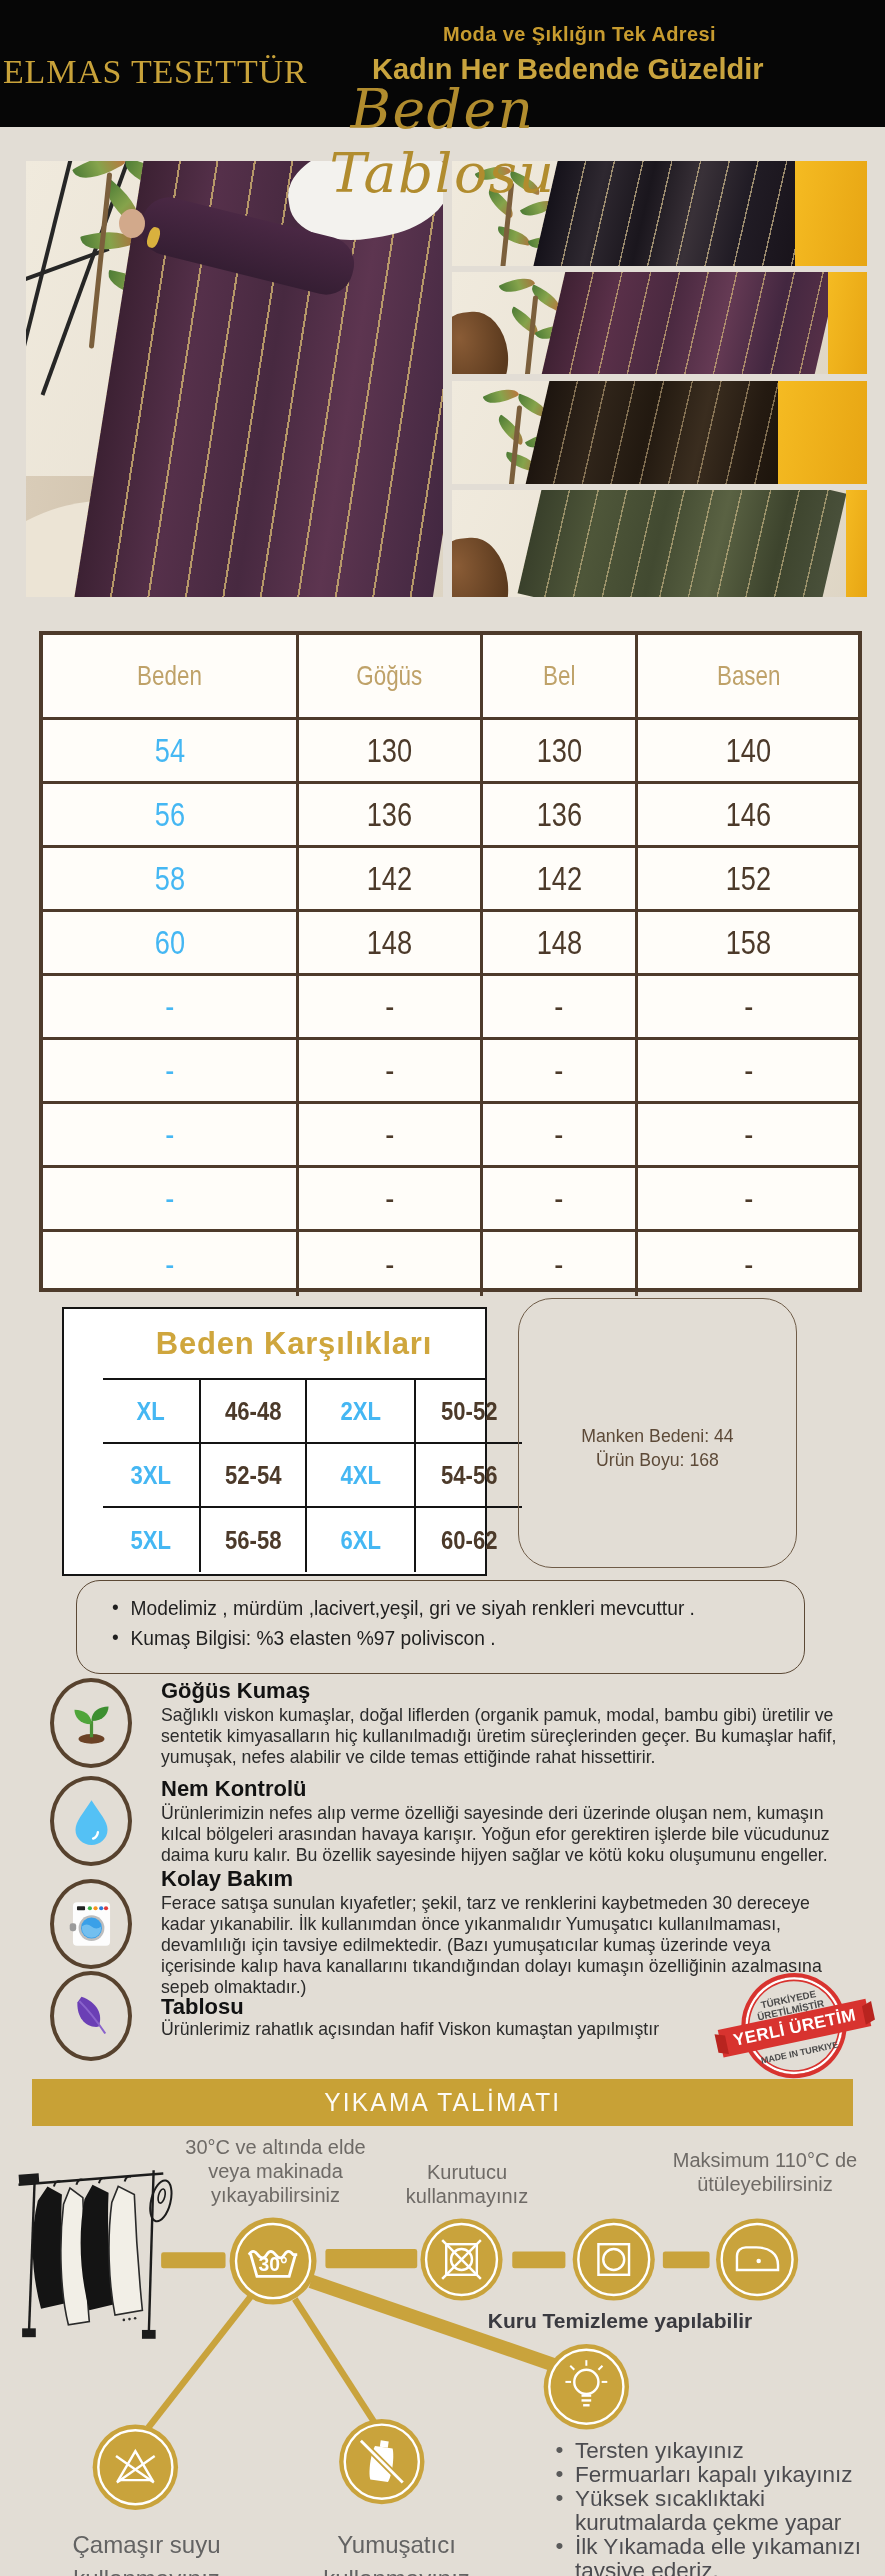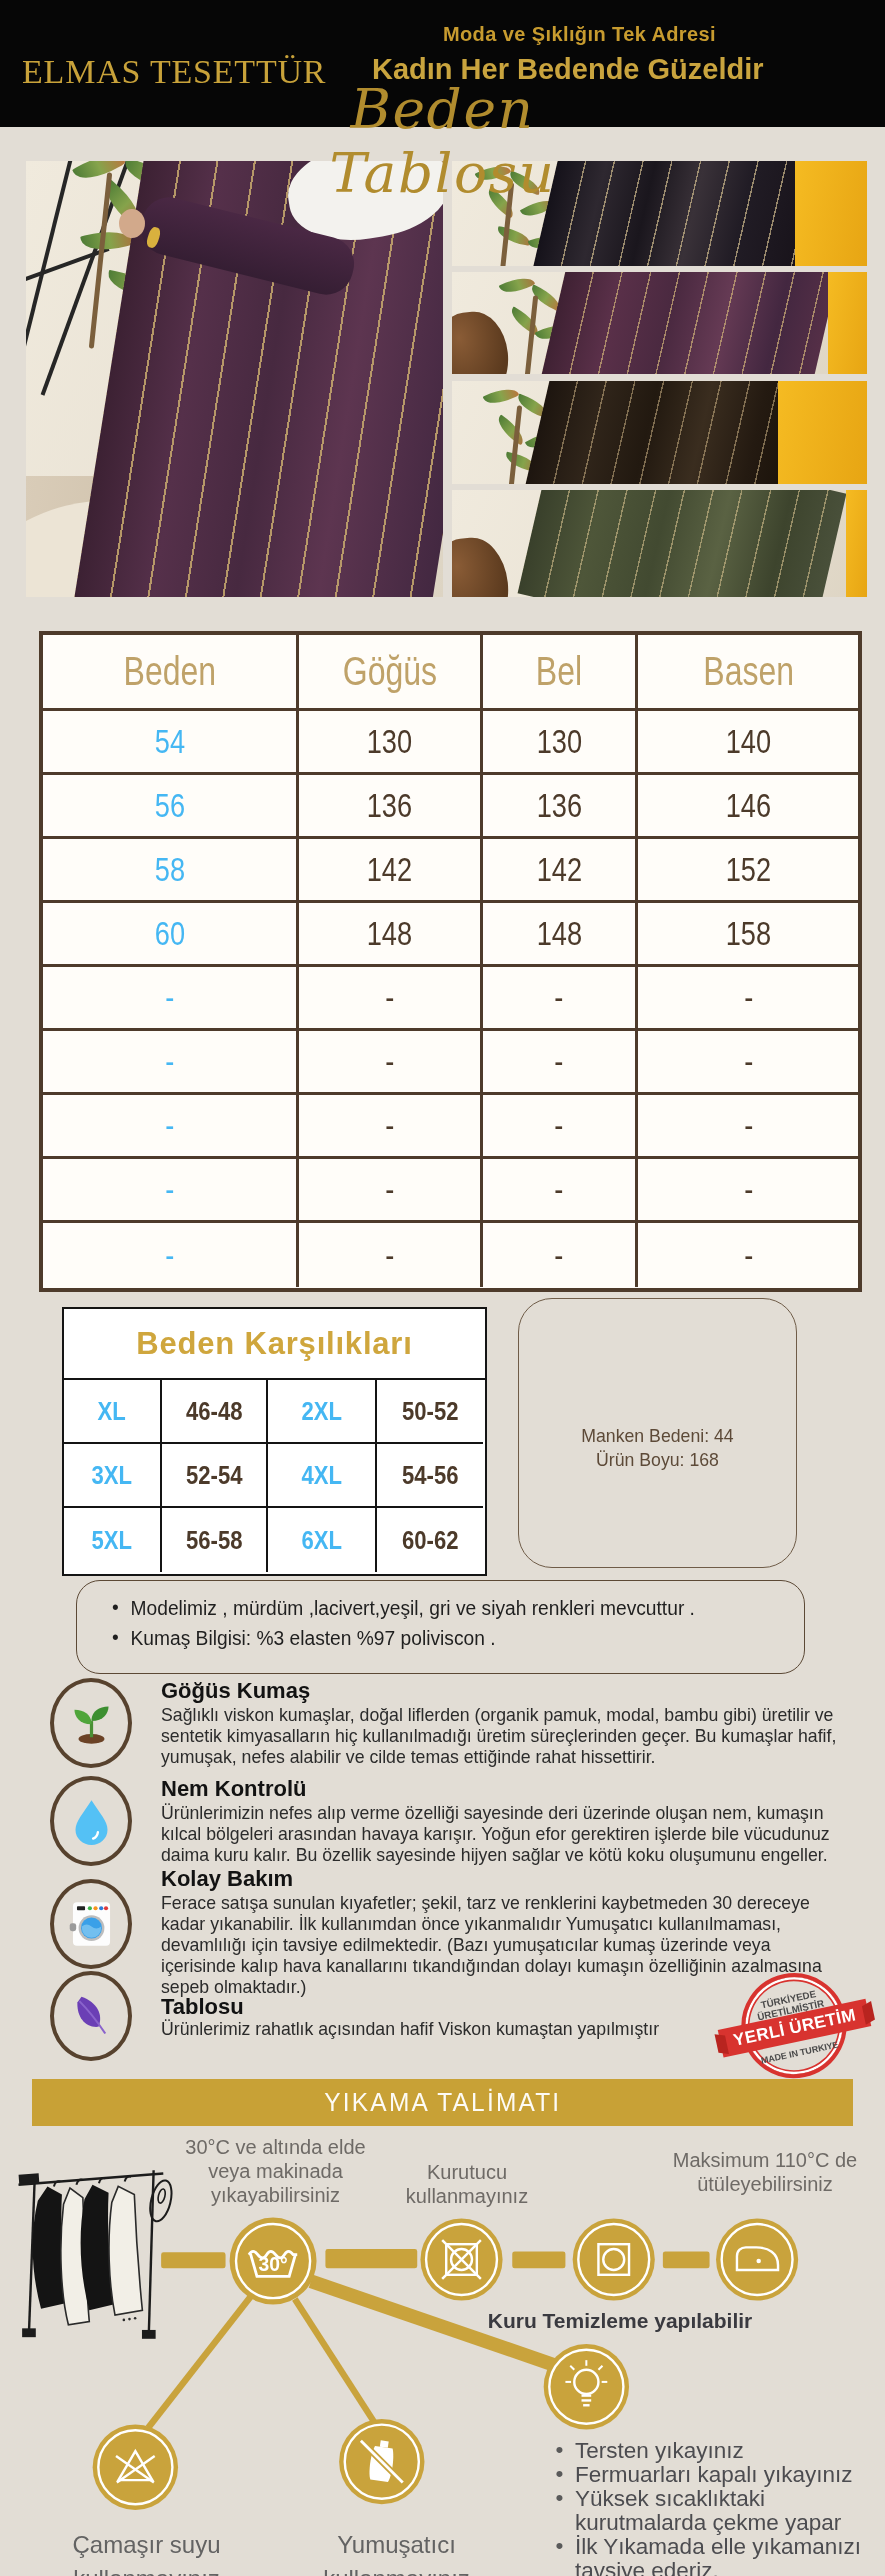--- a/index.html
+++ b/index.html
@@ -9,21 +9,21 @@
     --stamp-red:#d8332f; --fabric-plum:#4e2a3c; --fabric-black:#201c22;
     --fabric-dark-brown:#241b13; --fabric-green:#49503a; --frame-yellow:#f2b222;
   }
   *{margin:0;padding:0;box-sizing:border-box;}
   body{font-family:"Liberation Sans",sans-serif;background:#888;}
   .page{position:relative;width:886px;height:2576px;background:var(--background);overflow:hidden;margin:0 auto;}
 
   
   .hdr{position:absolute;left:0;top:0;width:886px;height:127px;background:var(--header-black);}
   .tagline{position:absolute;left:378px;top:22.5px;width:403px;text-align:center;color:var(--header-gold);font-size:20px;font-weight:600;letter-spacing:0.4px;}
-  .brand{position:absolute;left:22px;top:53px;width:299px;text-align:center;color:#c8a23a;font-family:"Liberation Serif",serif;font-size:34px;font-weight:500;letter-spacing:0.8px;white-space:nowrap;}
+  .brand{position:absolute;left:3px;top:53px;width:299px;text-align:center;color:#c8a23a;font-family:"Liberation Serif",serif;font-size:34px;font-weight:500;letter-spacing:0.8px;white-space:nowrap;}
   .slogan{position:absolute;left:372px;top:53px;width:419px;text-align:left;color:#c9a43e;font-size:29px;font-weight:700;}
   .script-title{position:absolute;left:225px;top:77px;width:435px;text-align:center;z-index:6;color:#b18c2e;font-family:"DejaVu Serif",serif;font-style:italic;font-size:55px;word-spacing:21px;letter-spacing:1.6px;}
 
   
   .photo{position:absolute;overflow:hidden;background:#ece6da;}
   .wall{position:absolute;inset:0;background:linear-gradient(115deg,#f0eadd 0%,#e9e2d4 55%,#ddd4c3 100%);}
   .ph-main{left:26px;top:161px;width:417px;height:436px;}
   .ph-1{left:452px;top:161px;width:415px;height:105px;}
   .ph-2{left:452px;top:272px;width:415px;height:102px;}
   .ph-3{left:452px;top:381px;width:415px;height:103px;}
@@ -57,27 +57,27 @@
     linear-gradient(90deg,#1d150f 0%,#30251a 20%,#221910 40%,#3a2d1f 60%,#241a11 80%,#181008 100%);}
   .fab-green{background:repeating-linear-gradient(90deg,rgba(210,190,140,0) 0 26.6px,rgba(210,190,140,.6) 26.6px 28px),
     linear-gradient(90deg,#39402b 0%,#4e5639 20%,#424a31 42%,#5a6243 62%,#3d442d 82%,#49503a 100%);}
 
   
   .size-table{position:absolute;left:39px;top:631px;width:823px;height:661px;background:#fffdf9;border:4px solid var(--border-brown);}
   .size-grid{display:grid;grid-template-columns:256px 184px 155px 221px;}
   .sc{border-right:3.2px solid var(--border-brown);border-bottom:3.2px solid var(--border-brown);display:flex;align-items:center;justify-content:center;height:64px;}
   .size-grid .sc:nth-child(4n){border-right:none;}
   .size-grid .sc:nth-last-child(-n+4){border-bottom:none;}
-  .sc-h{height:76px;color:var(--table-header-tan);font-size:40px;font-weight:500;}
+  .sc-h{height:85px;color:var(--table-header-tan);font-size:28px;font-weight:500;}
   .sc span{display:inline-block;transform:scaleX(.8);}
   .sc-d{font-size:34px;font-weight:500;color:var(--text-brown);}
   .sc-d.c0{color:var(--size-blue);font-weight:400;}
 
   
-  .equiv{position:absolute;left:62px;top:1307px;width:425px;height:269px;background:#fff;border:2.4px solid #141414;}
+  .equiv{position:absolute;left:62px;top:1307px;width:425px;height:269px;background:#fff;border:2.4px solid #141414;padding-left:39px;}
   .equiv-title{height:71px;border-bottom:2.4px solid #141414;display:flex;align-items:center;justify-content:center;color:#cfa63d;font-size:31px;font-weight:600;letter-spacing:0.8px;}
   .equiv-grid{display:grid;grid-template-columns:98px 106px 109px 106px;}
   .ec{border-right:2.4px solid #141414;border-bottom:2.4px solid #141414;height:64px;display:flex;align-items:center;justify-content:center;font-size:26px;font-weight:600;color:var(--text-brown);}
   .equiv-grid .ec:nth-child(4n){border-right:none;}
   .equiv-grid .ec:nth-last-child(-n+4){border-bottom:none;}
   .ec span{display:inline-block;transform:scaleX(.85);}
   .ec.blue{color:var(--size-blue);}
 
   
   .model-box{position:absolute;left:518px;top:1298px;width:279px;height:270px;border:1.6px solid #6f5c48;border-radius:34px;}

